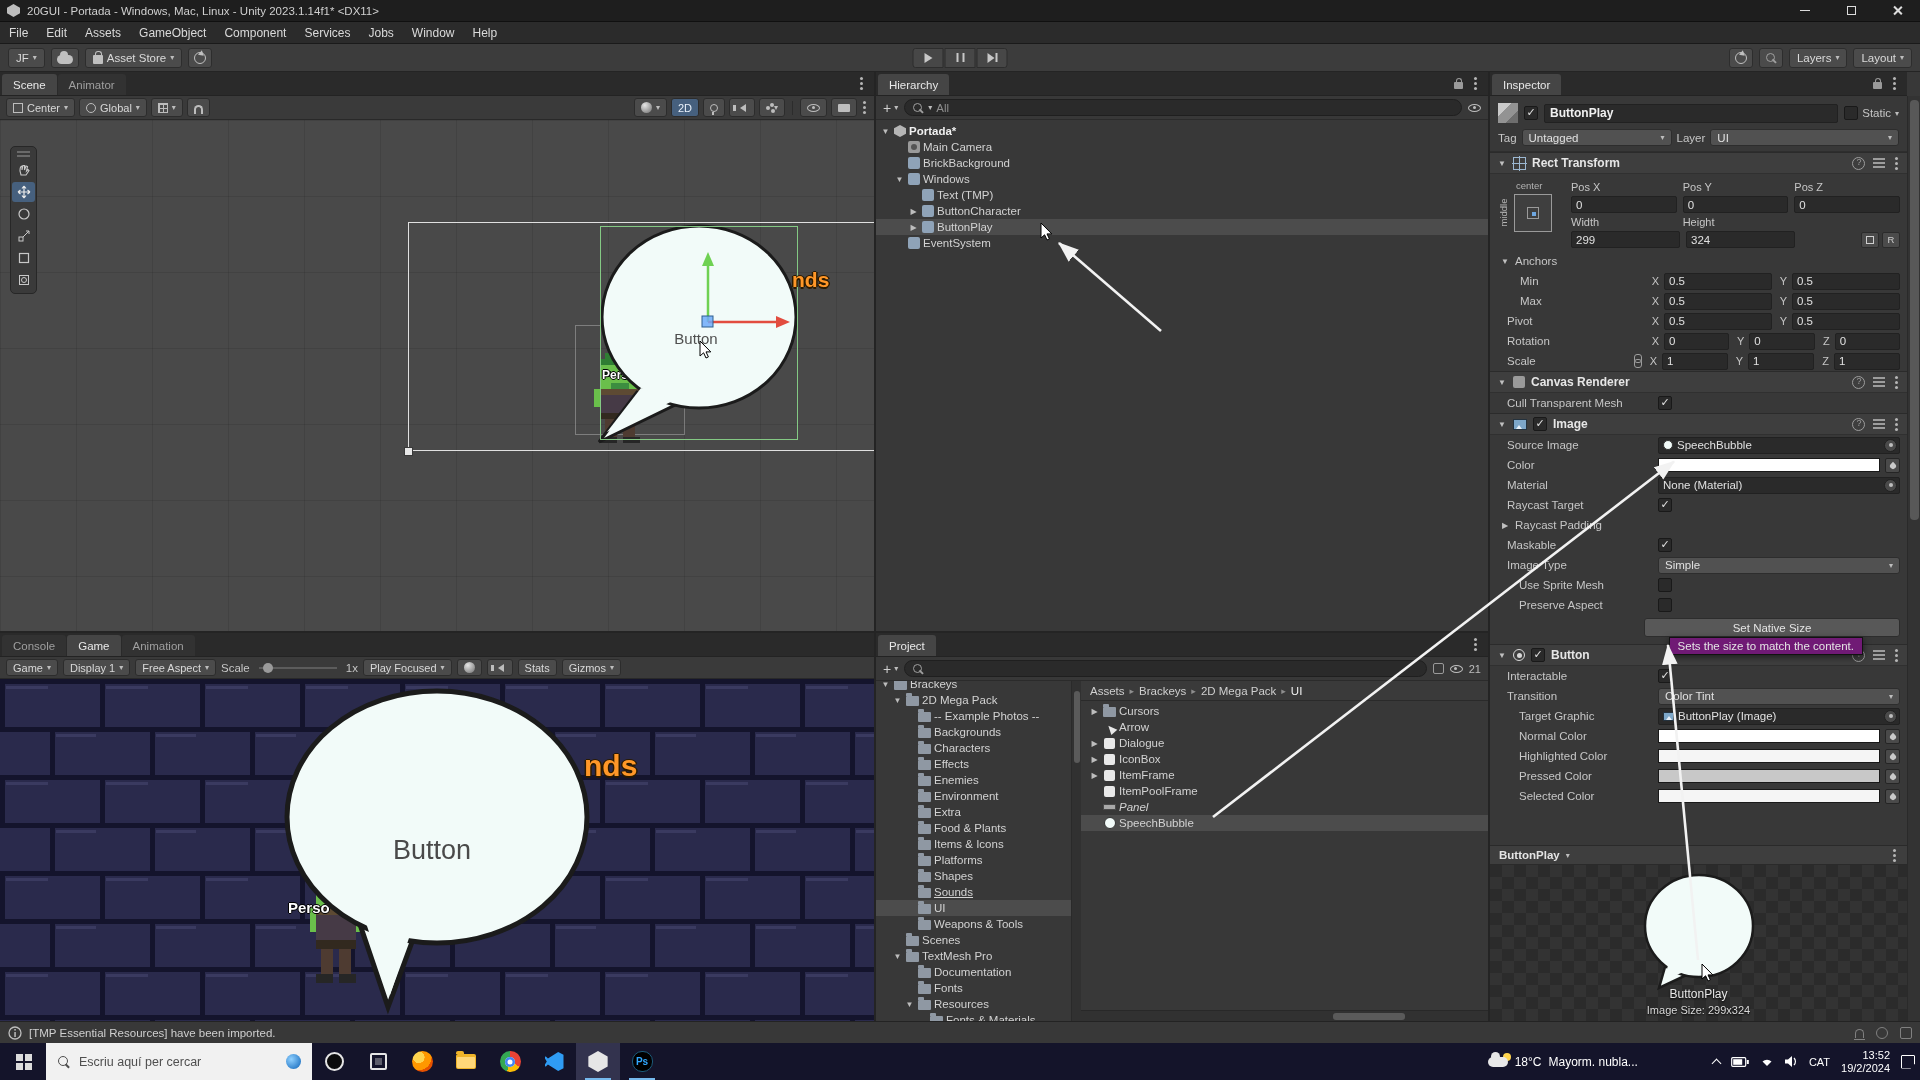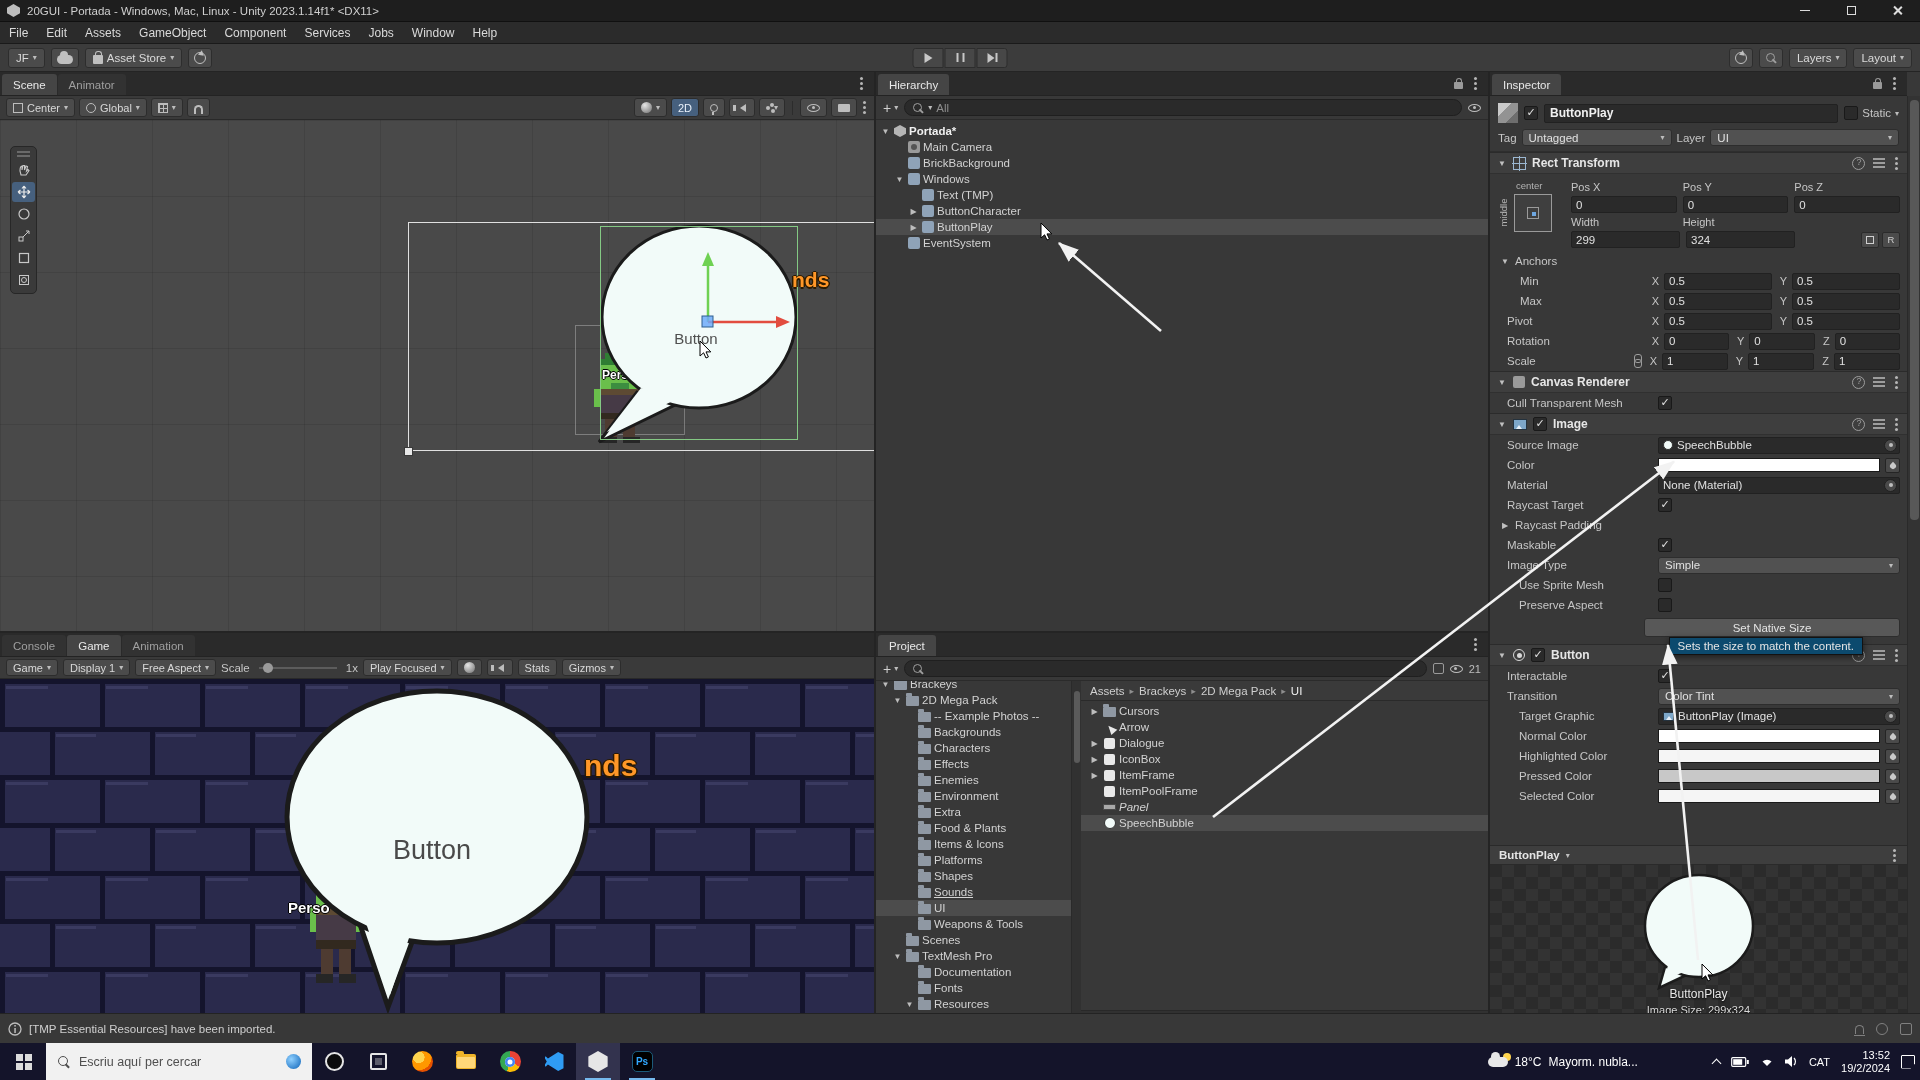--- a/index.html
+++ b/index.html
@@ -195,32 +195,32 @@
   .rt-grid{flex:1;display:flex;flex-direction:column;gap:3px;min-width:0}
   .rt-lbls,.rt-flds{display:flex;gap:6px;align-items:center}
   .rt-lbl{flex:1;font-size:11px;color:#c6c6c6}
   .minibtn{width:18px;height:16px;background:#4b4b4b;border:1px solid #2b2b2b;border-radius:2px;display:flex;align-items:center;justify-content:center;font-size:9.5px;color:#cfcfcf;flex:none}
   .bp-ic{width:8px;height:8px;border:1.2px solid #cfcfcf}
   .linkic{width:10px;height:14px;position:relative;flex:none}
   .linkic::before,.linkic::after{content:"";position:absolute;left:2px;width:6px;height:7px;border:1.4px solid #9d9d9d;border-radius:3px}
   .linkic::before{top:0}.linkic::after{bottom:0}
   .native-row{display:flex;justify-content:flex-end;padding:3px 7px 7px;position:relative}
   .native-btn{width:256px;height:19px;background:#585858;border:1px solid #2d2d2d;border-radius:3px;display:flex;align-items:center;justify-content:center;font-size:11.5px;color:#e4e4e4}
-  .tooltip{position:absolute;top:22px;right:44px;background:#0c4a6e;border:1px solid #121212;box-shadow:0 2px 7px rgba(0,0,0,.55);padding:2px 8px;font-size:11.5px;color:#e4e4e4;white-space:nowrap;z-index:30}
+  .tooltip{position:absolute;top:22px;right:44px;background:#701a75;border:1px solid #121212;box-shadow:0 2px 7px rgba(0,0,0,.55);padding:2px 8px;font-size:11.5px;color:#e4e4e4;white-space:nowrap;z-index:30}
   .preview{margin-top:auto;flex:none;display:flex;flex-direction:column}
   .pv-head{height:20px;background:#3e3e3e;border-top:1px solid #2a2a2a;border-bottom:1px solid #2a2a2a;display:flex;align-items:center;gap:6px;padding:0 9px;font-size:11.5px;font-weight:bold;color:#e4e4e4}
   .pv-body{height:156px;position:relative;display:flex;align-items:center;justify-content:center;
     background-color:#2b2b2b;
     background-image:linear-gradient(45deg,#333 25%,transparent 25%,transparent 75%,#333 75%),linear-gradient(45deg,#333 25%,transparent 25%,transparent 75%,#333 75%);
     background-size:24px 24px;background-position:0 0,12px 12px}
   .pv-name{position:absolute;bottom:20px;left:0;right:0;text-align:center;font-size:12px;color:#e8e8e8;text-shadow:0 1px 2px #000}
   .pv-size{position:absolute;bottom:5px;left:0;right:0;text-align:center;font-size:11px;color:#d8d8d8;text-shadow:0 1px 2px #000}
 
   
-  .statusbar{position:absolute;left:0;right:0;bottom:37px;height:30px;background:#383838;border-top:1px solid #232323;display:flex;align-items:center;gap:7px;padding:0 8px;z-index:10}
+  .statusbar{position:absolute;left:0;right:0;bottom:37px;height:22px;background:#383838;border-top:1px solid #232323;display:flex;align-items:center;gap:7px;padding:0 8px;z-index:10}
   .statusmsg{font-size:11.5px;color:#cfcfcf}
   .st-right{margin-left:auto;display:flex;gap:12px;align-items:center}
   .dim-ic{width:12px;height:12px;border:1.4px solid #808080;border-radius:2px}
   .dim-ic.round{border-radius:50%}
   .bell-ic{width:9px;height:9px;border:1.4px solid #808080;border-radius:5px 5px 0 0;border-bottom:none;position:relative;margin-top:2px}
   .bell-ic::after{content:"";position:absolute;left:-2px;bottom:-2px;width:11px;height:1.4px;background:#808080}
 
   
   .taskbar{position:absolute;left:0;right:0;bottom:0;height:37px;background:#14142a;display:flex;align-items:stretch;z-index:40;color:#fff}
   .start{width:46px;display:flex;align-items:center;justify-content:center}
@@ -239,21 +239,21 @@
   .ai-taskview{width:17px;height:17px;border:2px solid #e6e6e6;border-radius:2px;position:relative}
   .ai-taskview::after{content:"";position:absolute;inset:3px;background:#e6e6e6;opacity:.35}
   .ai-firefox{width:21px;height:21px;border-radius:50%;background:radial-gradient(circle at 32% 30%,#ffd54f 0 28%,#ff9800 29% 62%,#e65100 63%)}
   .ai-explorer{width:20px;height:15px;background:#f0b429;border-radius:2px;position:relative}
   .ai-explorer::before{content:"";position:absolute;top:-3px;left:0;width:8px;height:3px;background:#f0b429;border-radius:2px 2px 0 0}
   .ai-explorer::after{content:"";position:absolute;left:1px;top:3px;right:1px;bottom:1px;background:#ffd778;border-radius:1px}
   .ai-chrome{width:21px;height:21px;border-radius:50%;background:conic-gradient(#ea4335 0 120deg,#fbbc05 120deg 200deg,#34a853 200deg 360deg);position:relative}
   .ai-chrome::after{content:"";position:absolute;inset:5.5px;background:#fff;border-radius:50%;box-shadow:inset 0 0 0 2.5px #4285f4}
   .ai-vscode{width:19px;height:19px;background:#2f9cf4;clip-path:polygon(72% 0,100% 14%,100% 86%,72% 100%,18% 66%,6% 78%,0 70%,12% 50%,0 30%,6% 22%,18% 34%)}
   .ai-unity{width:21px;height:21px;background:#e6e6e6;clip-path:polygon(50% 0,96% 26%,96% 74%,50% 100%,4% 74%,4% 26%)}
-  .ai-photoshop{width:21px;height:21px;background:#000000;border:1px solid #1c5a7a;border-radius:5px;color:#31a8ff;font-size:10px;font-weight:bold;display:flex;align-items:center;justify-content:center}
+  .ai-photoshop{width:21px;height:21px;background:#000000;border:1px solid #1c5a7a;border-radius:10px;color:#31a8ff;font-size:10px;font-weight:bold;display:flex;align-items:center;justify-content:center}
   .tray{margin-left:auto;display:flex;align-items:center;gap:11px;padding-right:5px}
   .weather{display:flex;align-items:center;gap:7px;margin-right:64px;font-size:12px;color:#fff}
   .wcloud{width:20px;height:10px;background:#e8e8e8;border-radius:8px;position:relative}
   .wcloud::before{content:"";position:absolute;left:3px;top:-5px;width:9px;height:9px;background:#e8e8e8;border-radius:50%}
   .wcloud::after{content:"";position:absolute;right:-3px;top:-4px;width:8px;height:8px;background:#ffd54f;border-radius:50%;z-index:-1}
   .chev-up{width:7px;height:7px;border-left:1.6px solid #fff;border-top:1.6px solid #fff;transform:rotate(45deg);margin-top:3px}
   .tr-txt{font-size:11px;color:#fff}
   .clock{display:flex;flex-direction:column;align-items:flex-end;justify-content:center;font-size:11px;line-height:13px;color:#fff}
   .ac-ic{width:14px;height:14px;border:1.4px solid #fff;border-radius:1px;clip-path:polygon(0 0,100% 0,100% 70%,70% 70%,70% 100%,0 100%)}
 

